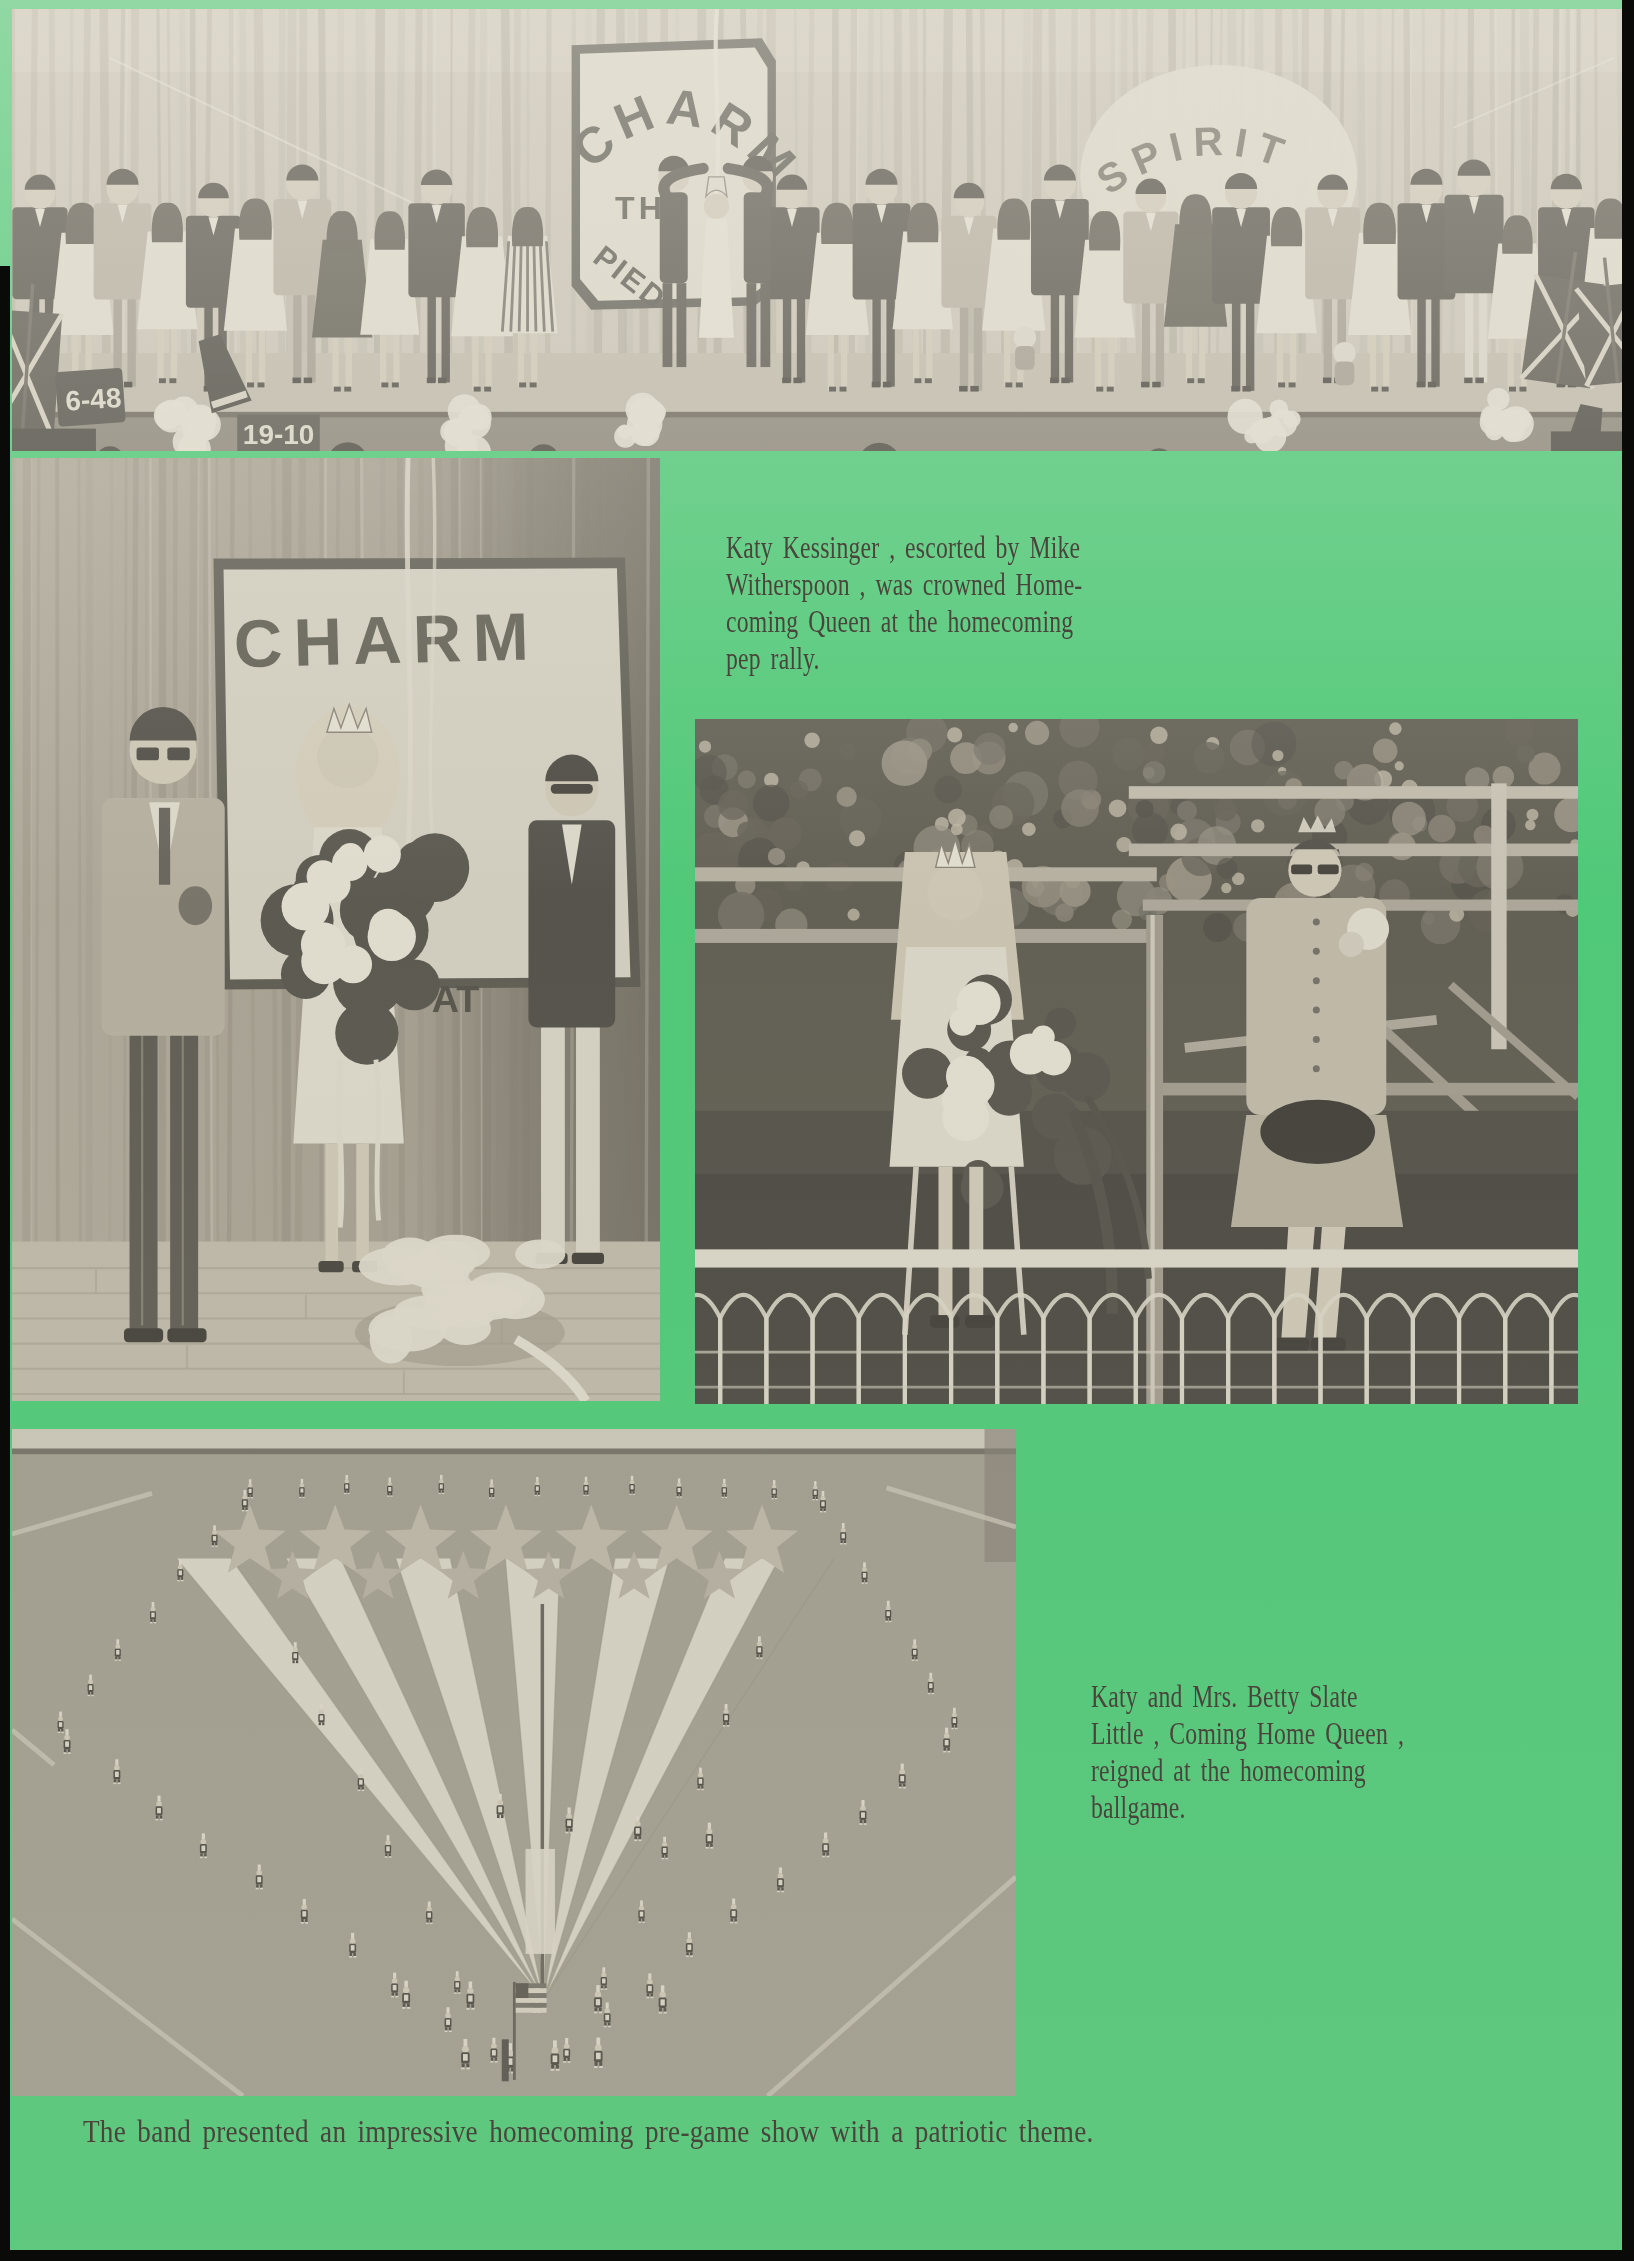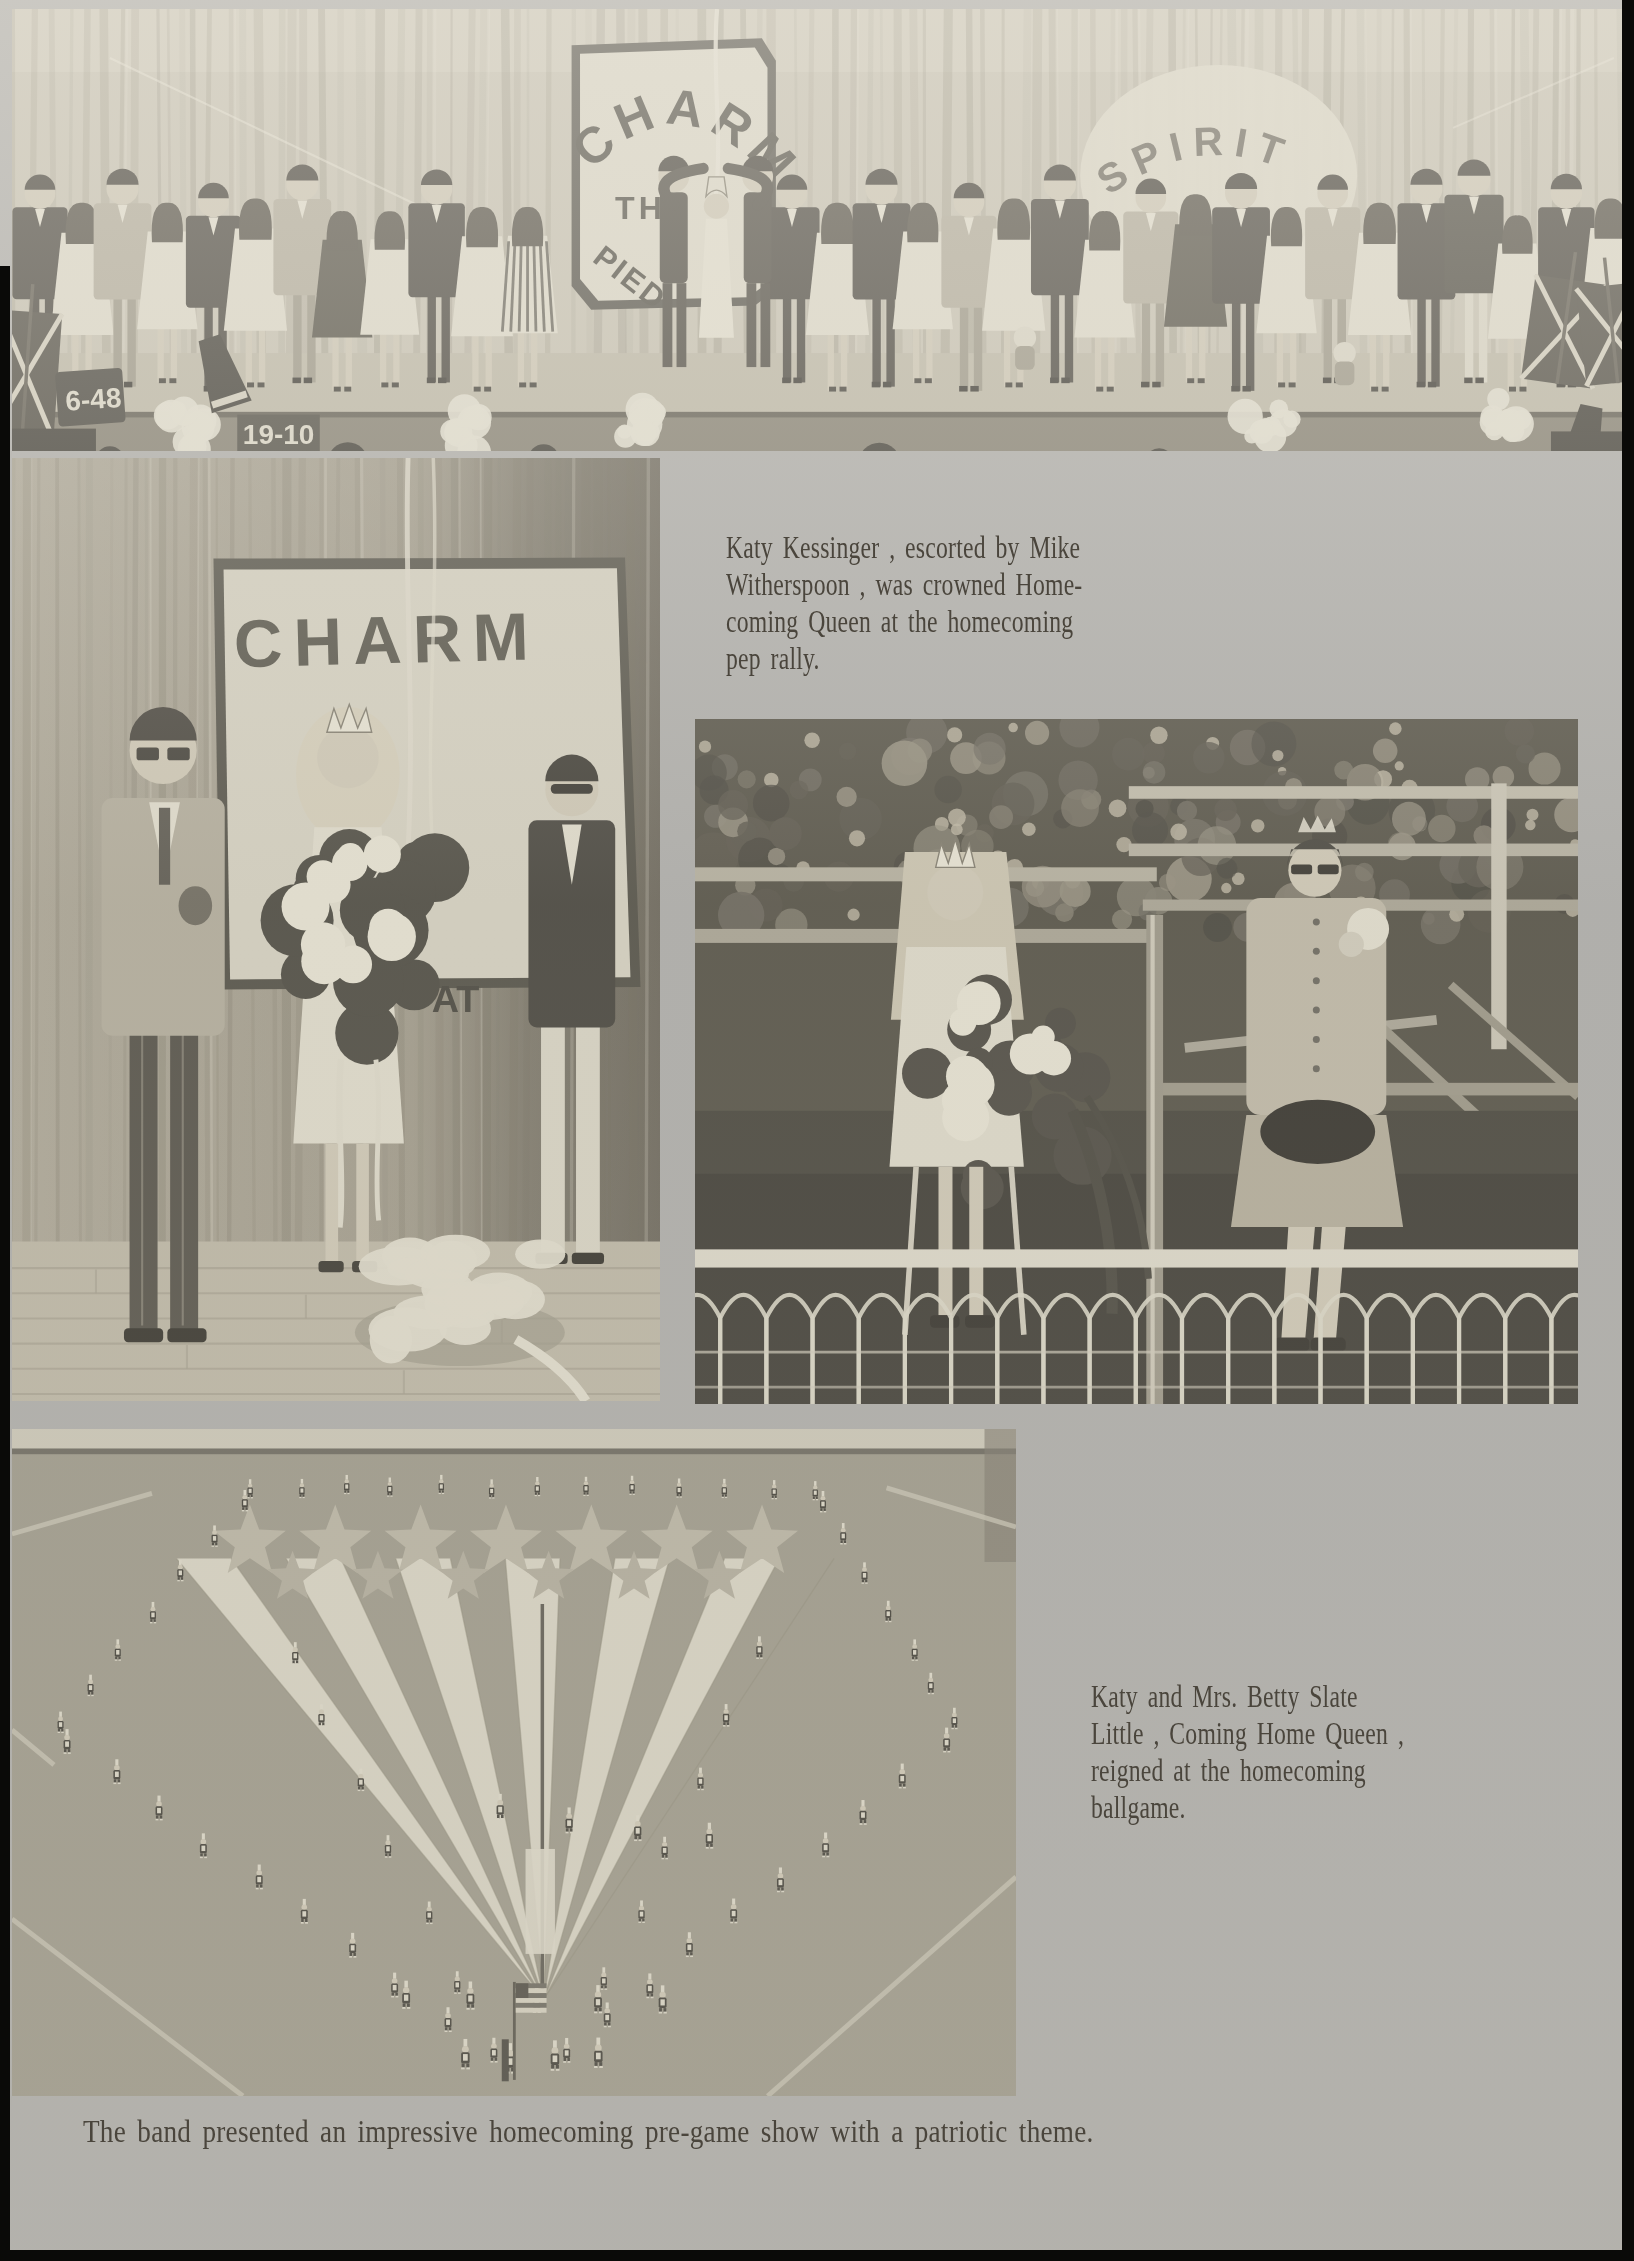--- a/index.html
+++ b/index.html
@@ -1,16 +1,16 @@
 <!DOCTYPE html>
 <html style="font-size:11.2px"><head>
 <meta charset="utf-8">
 <style>
   html,body{margin:0;padding:0;background:#090908;}
-  .page{position:relative;width:1634px;height:2261px;background:#a3a3a3;overflow:hidden;
+  .page{position:relative;width:1634px;height:2261px;background:#22c55e;overflow:hidden;
         font-family:"Liberation Serif", serif;}
   .page::after{content:"";position:absolute;inset:0;pointer-events:none;
         background:linear-gradient(180deg,rgba(236,232,221,.55),rgba(215,211,196,.25) 40%,rgba(210,205,189,.35));}
   .photo{position:absolute;background:#b9b4a5;overflow:hidden;}
   .photo svg{display:block;width:100%;height:100%;}
   .caption{position:absolute;font-size:32px;line-height:37px;color:#4a453c;
         white-space:pre-line;word-spacing:4.9px;letter-spacing:0.3px;
         transform:scaleX(.74);transform-origin:0 0;z-index:5;}
   #caption-band{transform:scaleX(.85);}
   .edge{position:absolute;background:#0a0a08;z-index:9;}

